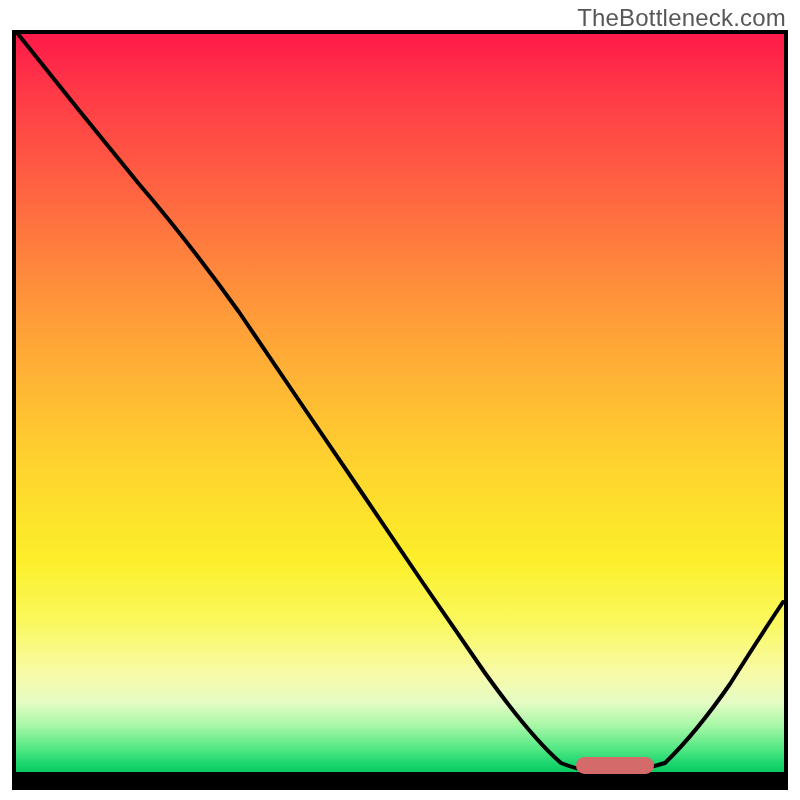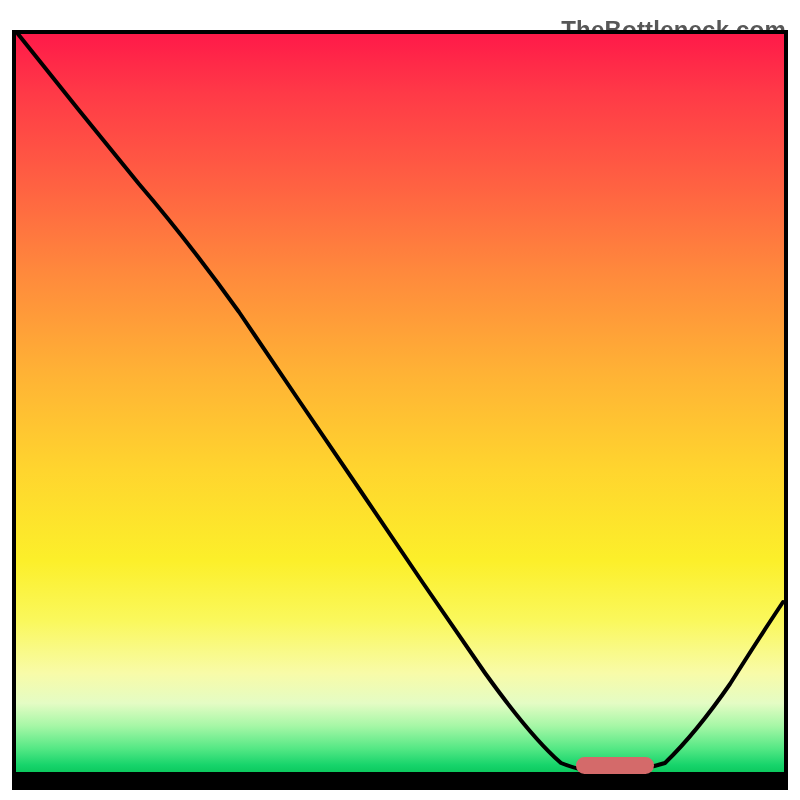--- a/index.html
+++ b/index.html
@@ -39,25 +39,25 @@
       #a6f7a6 92%,
       #55e885 95%,
       #17d46b 97.2%,
       #0bc95e 98.2%,
       #000000 98.2%,
       #000000 100%
     );
   }
   .attribution {
     position: absolute;
-    top: 16px;
+    top: 4px;
     right: 14px;
     color: #575757;
     font-size: 24px;
-    font-weight: 700;
+    font-weight: 400;
     letter-spacing: 0.2px;
     user-select: none;
   }
   .curve {
     position: absolute;
     left: 0; top: 0;
     width: 768px;
     height: 752px;
     pointer-events: none;
   }

